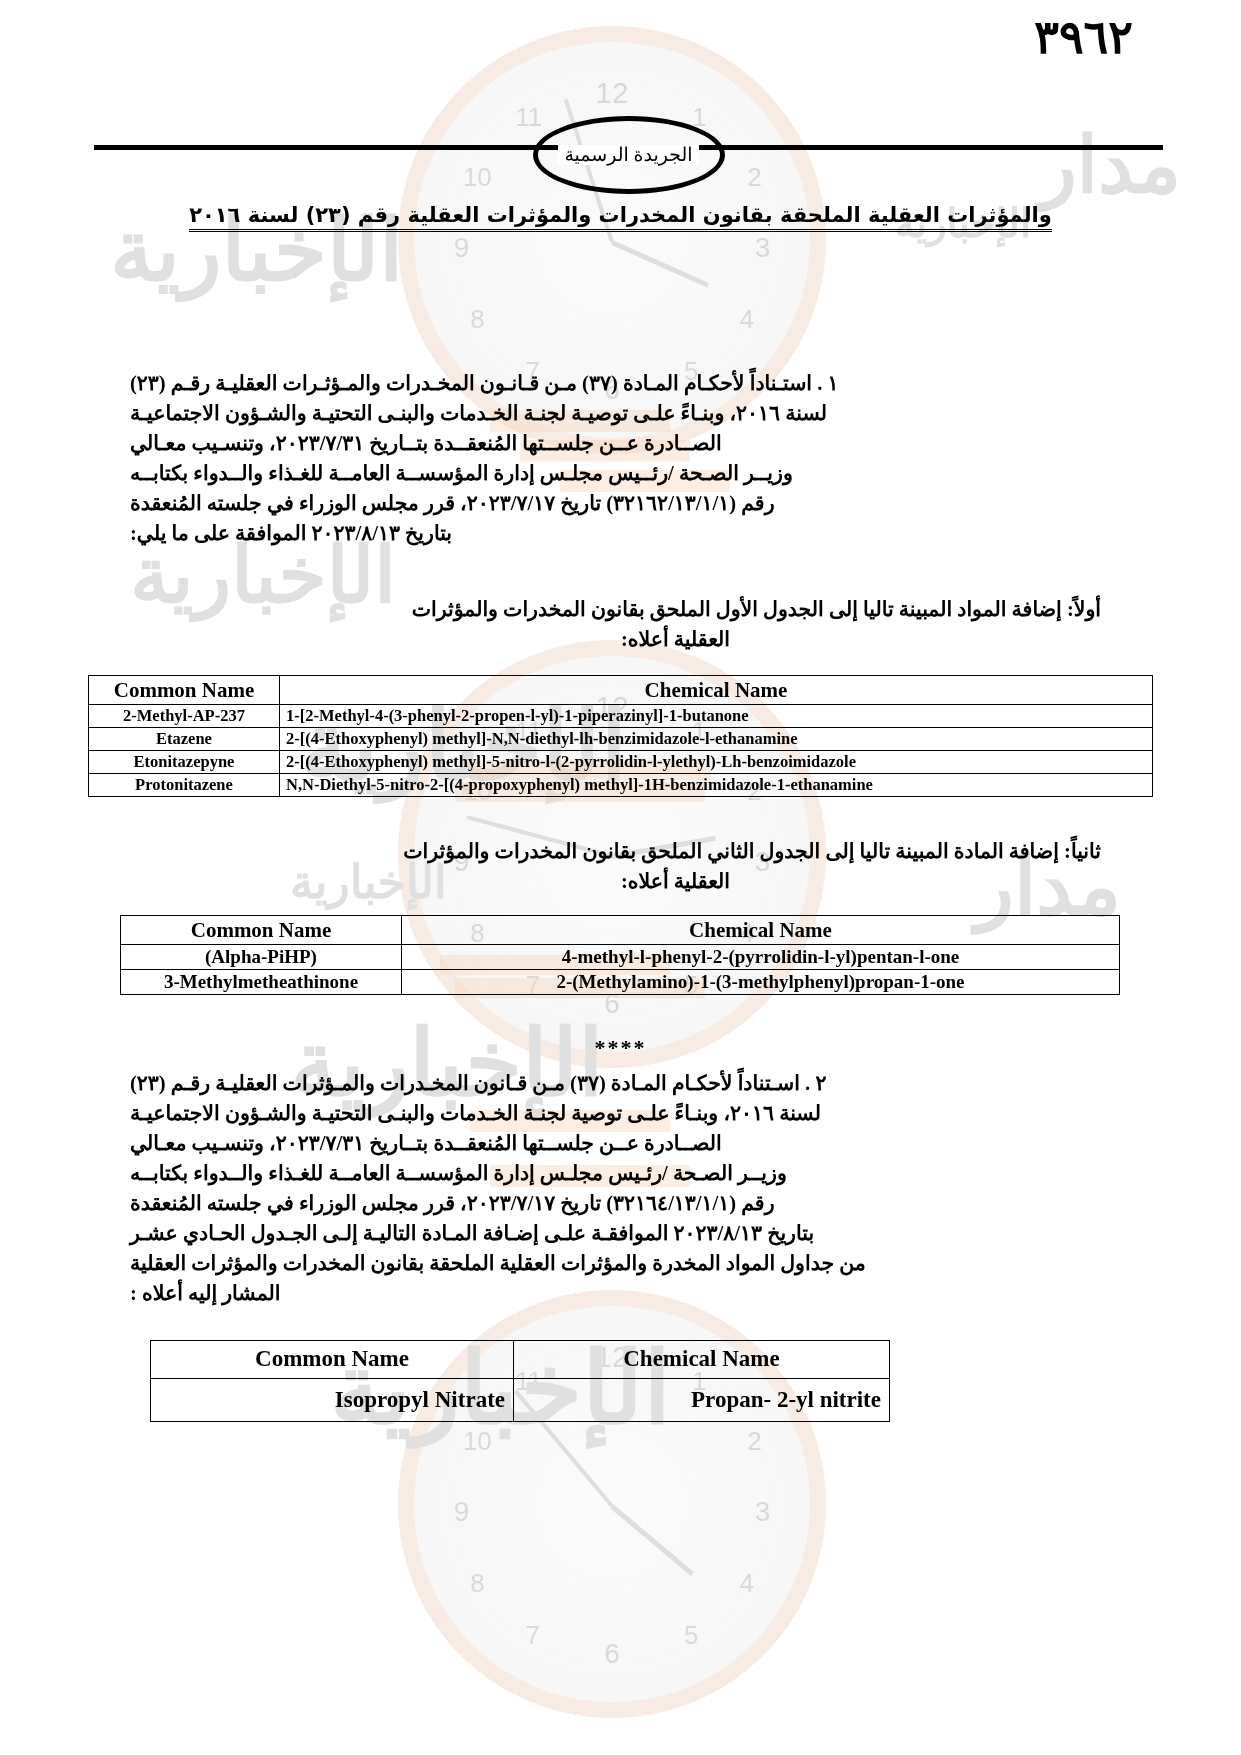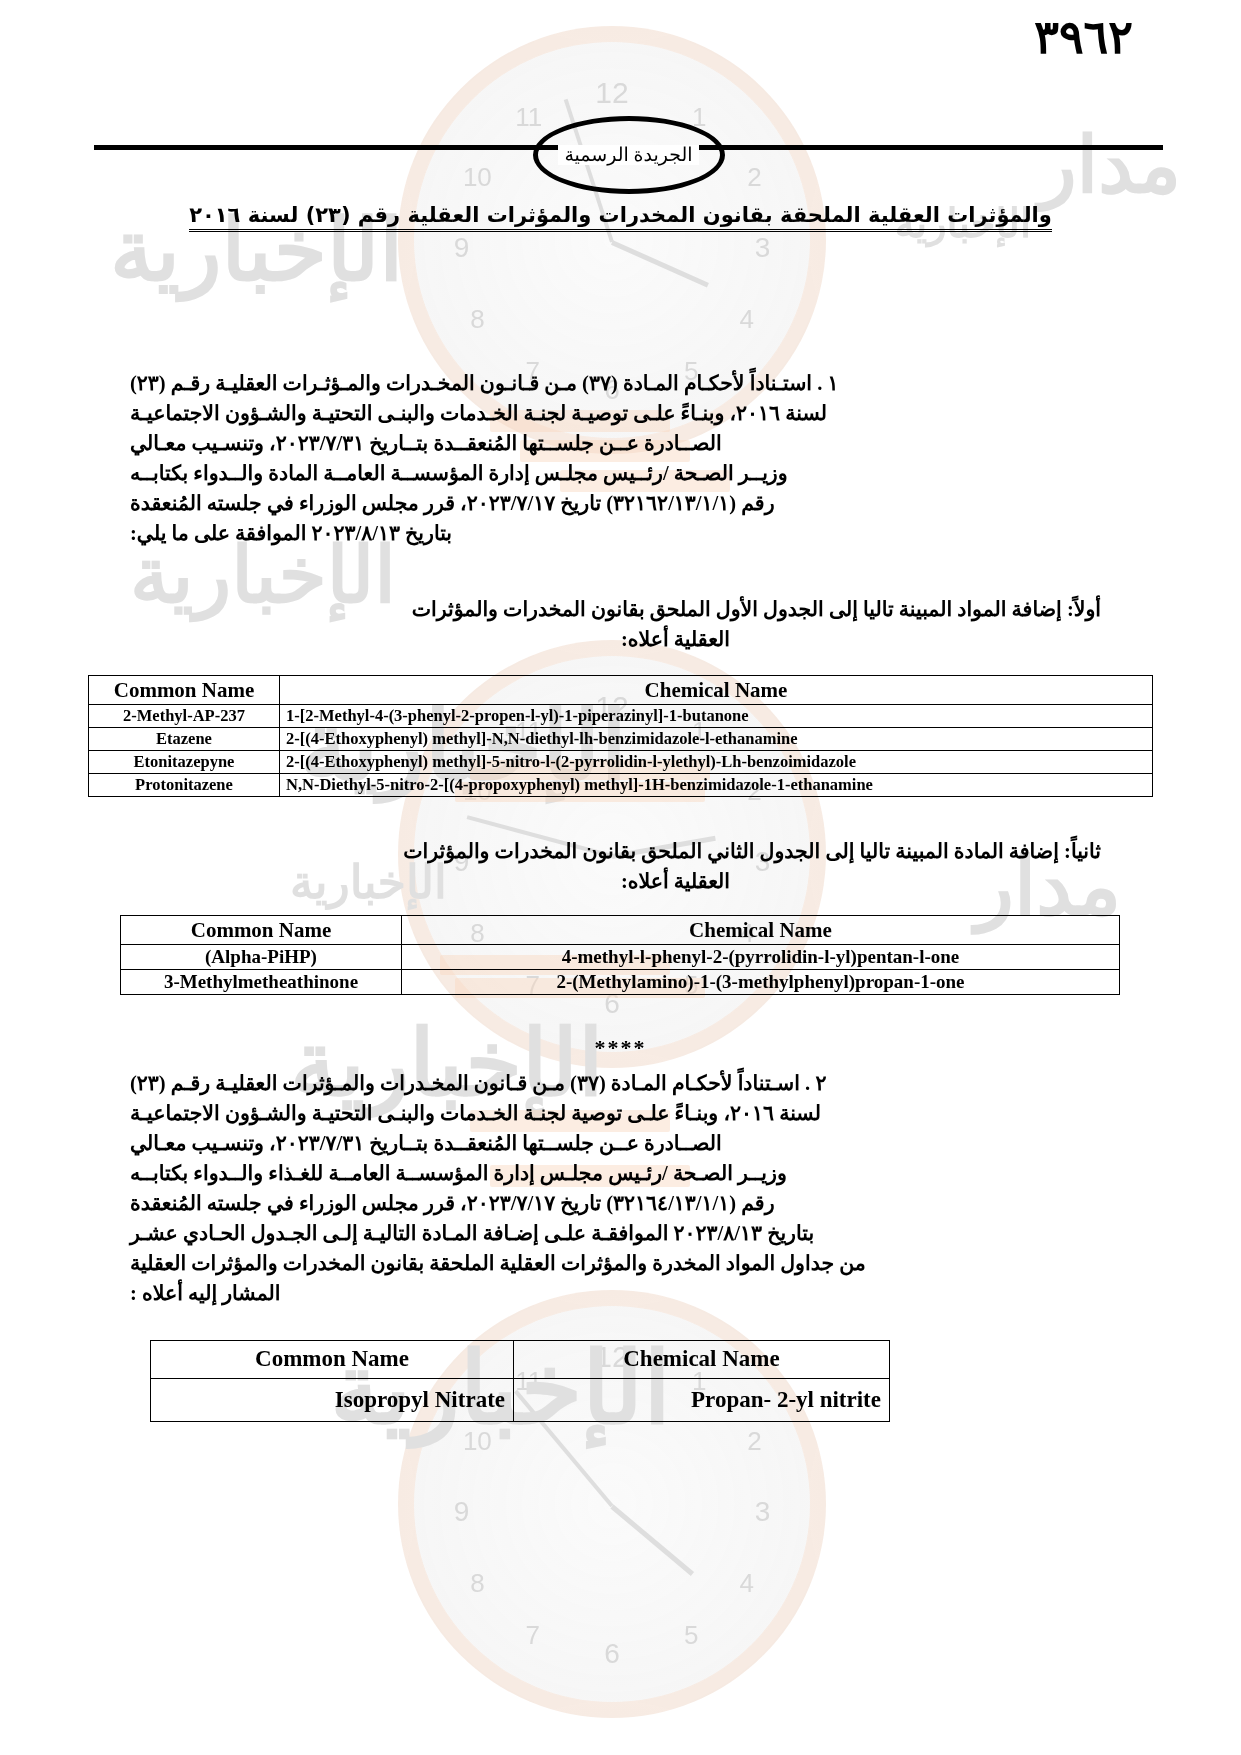--- a/index.html
+++ b/index.html
@@ -307,21 +307,21 @@
     <div class="page-number">٣٩٦٢</div>
 
     <div class="titles">
       <div class="title-wrap"><span class="title-line">والمؤثرات العقلية الملحقة بقانون المخدرات والمؤثرات العقلية رقم (٢٣) لسنة ٢٠١٦</span></div>
     </div>
 
     <div class="para" style="left:130px; right:118px; top:368px;">
       <span class="pline">١ . استـناداً لأحكـام المـادة (٣٧) مـن قـانـون المخـدرات والمـؤثـرات العقليـة  رقـم (٢٣)</span>
       <span class="pline" style="padding-right:28px;">لسنة ٢٠١٦، وبنـاءً علـى توصيـة لجنـة الخـدمات والبنـى التحتيـة والشـؤون الاجتماعيـة</span>
       <span class="pline" style="padding-right:28px;">الصــادرة عــن جلســتها المُنعقــدة بتــاريخ ٢٠٢٣/٧/٣١، وتنسـيب معـالي</span>
-      <span class="pline" style="padding-right:28px;">وزيــر الصـحة /رئــيس مجلـس إدارة المؤسســة العامــة المادة والــدواء  بكتابــه</span>
+      <span class="pline" style="padding-right:28px;">وزيــر الصـحة /رئــيس مجلـس إدارة المؤسســة العامــة للغـذاء والــدواء  بكتابــه</span>
       <span class="pline" style="padding-right:28px;">رقم (٣٢١٦٢/١٣/١/١) تاريخ ٢٠٢٣/٧/١٧، قرر مجلس الوزراء في جلسته المُنعقدة</span>
       <span class="pline" style="padding-right:28px; text-align:left; display:block;">بتاريخ ٢٠٢٣/٨/١٣ الموافقة على ما يلي:</span>
     </div>
 
     <div class="subhead" style="left:130px; right:140px; top:594px;">
       <span class="sline">أولاً: إضافة المواد المبينة تاليا إلى الجدول الأول الملحق بقانون المخدرات والمؤثرات</span>
       <span class="sline indent">العقلية أعلاه:</span>
     </div>
 
     <table class="gz" id="table-1">

